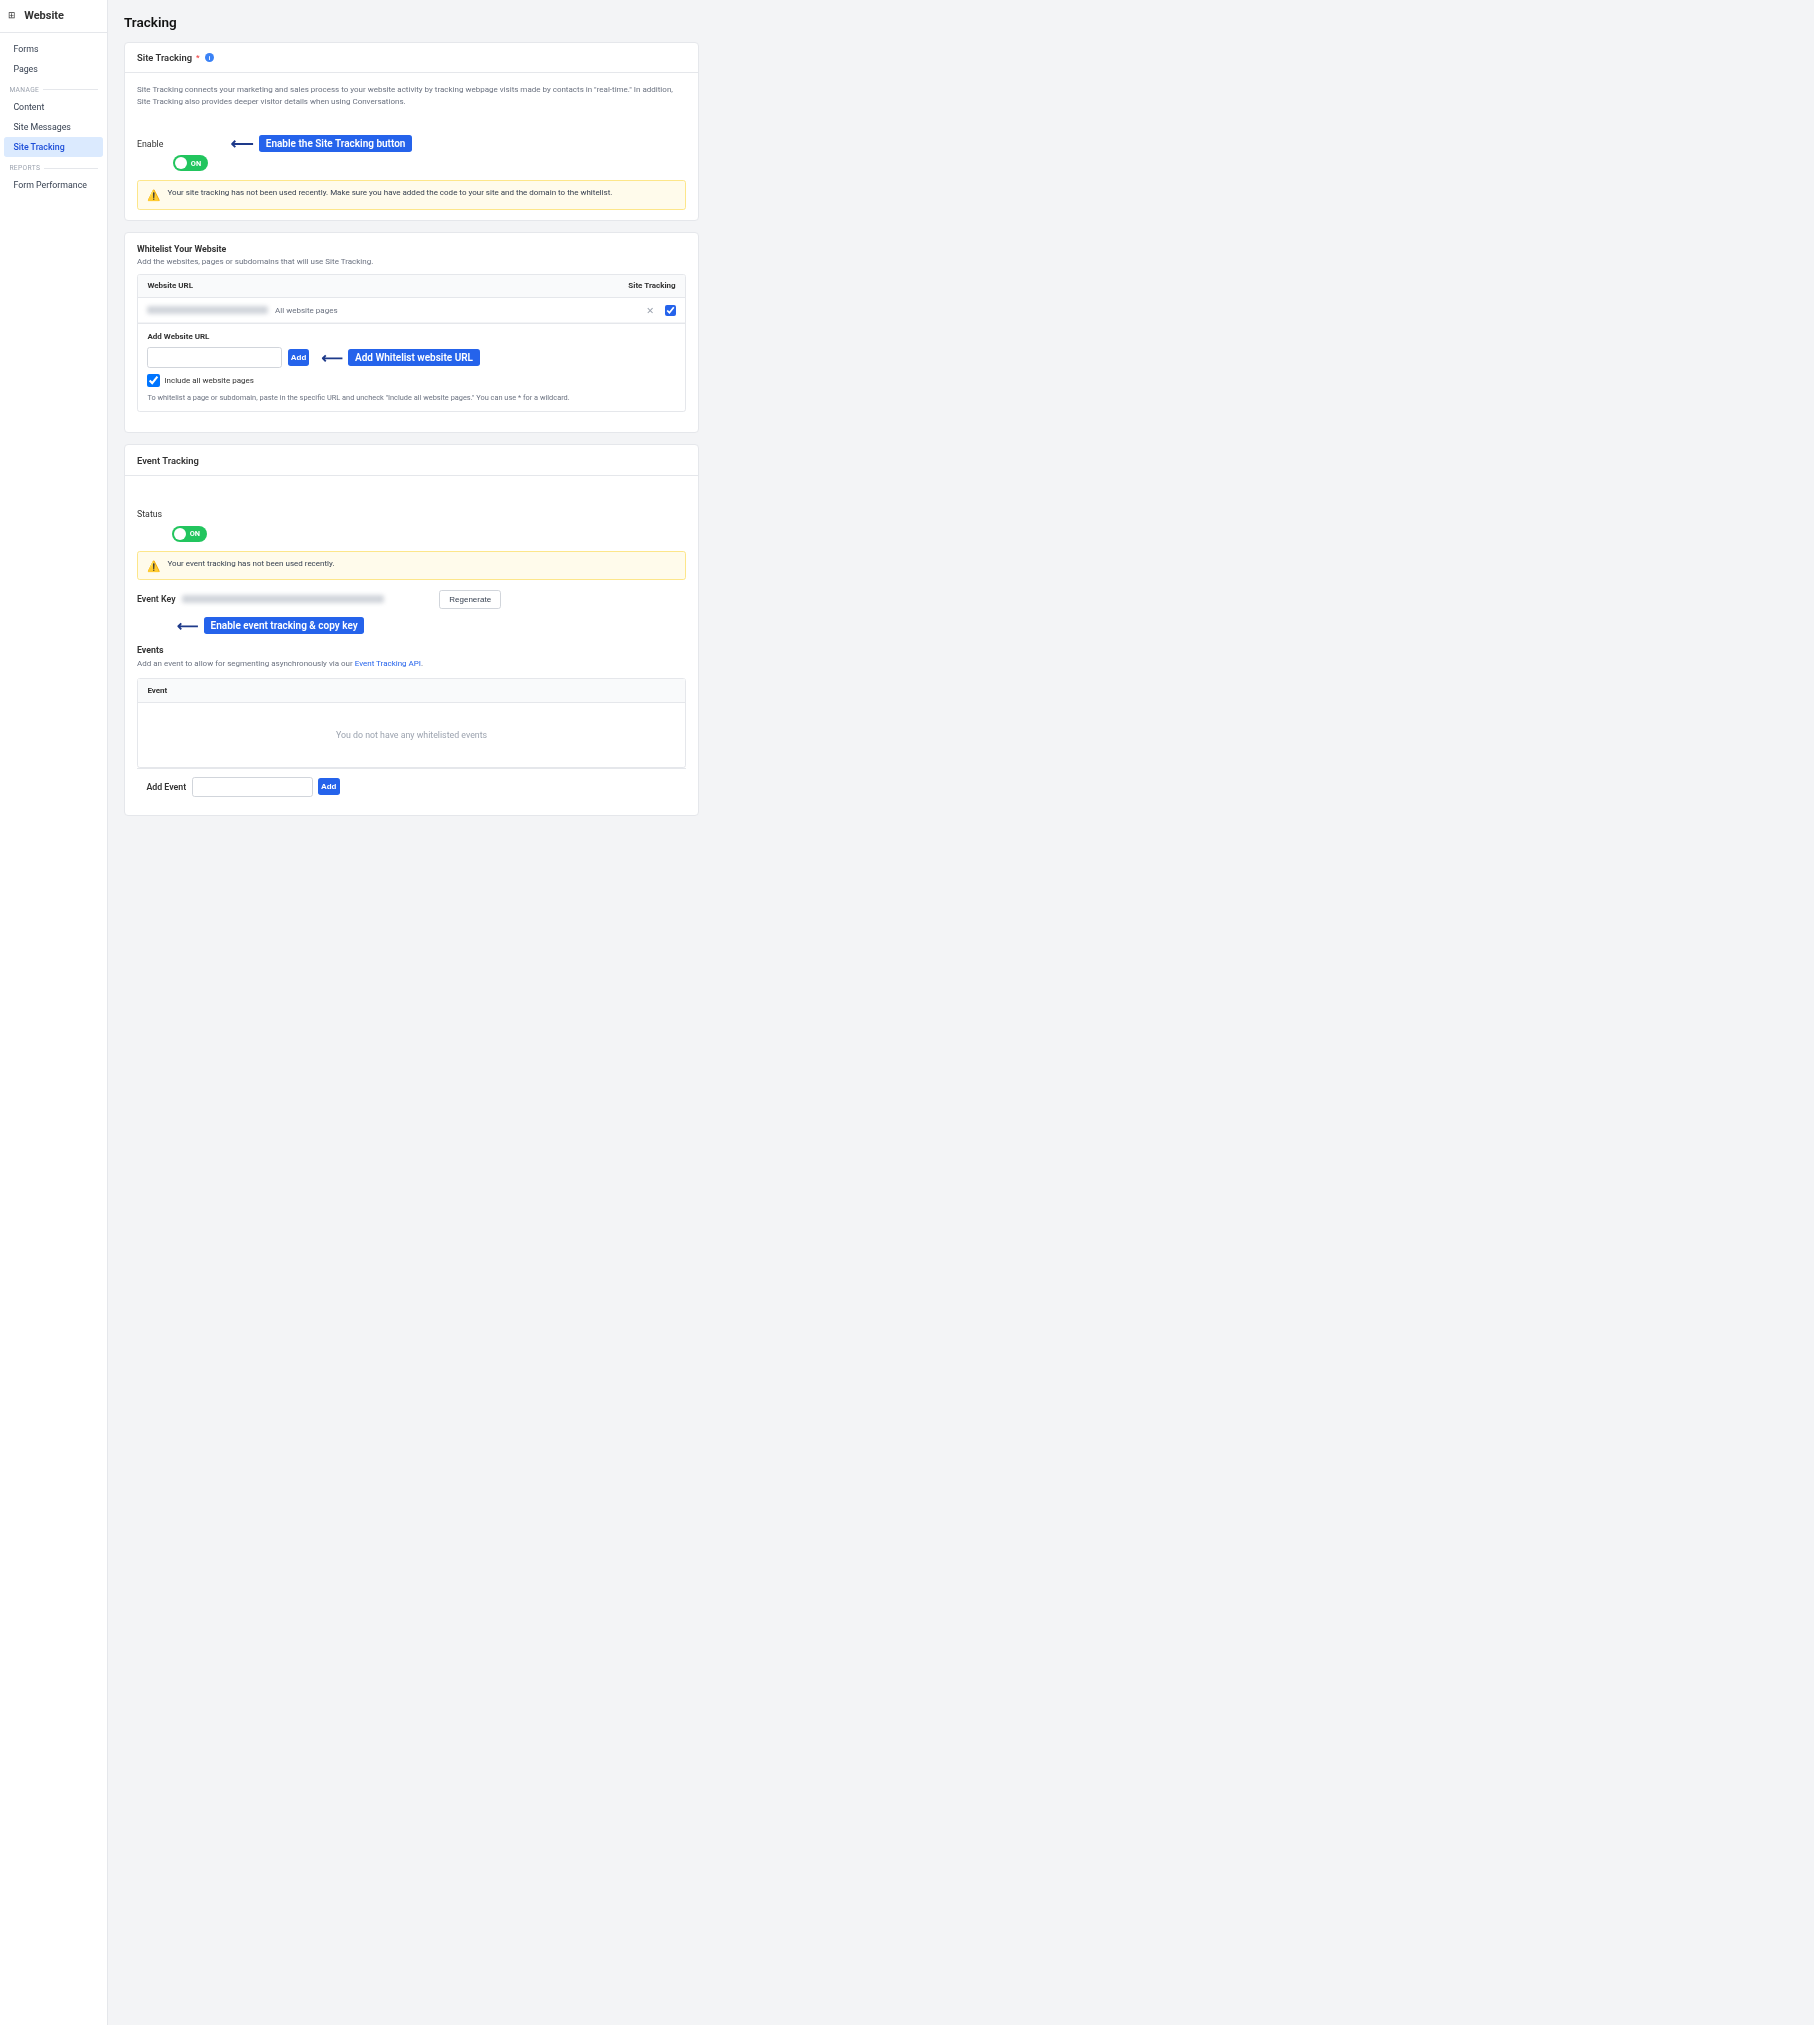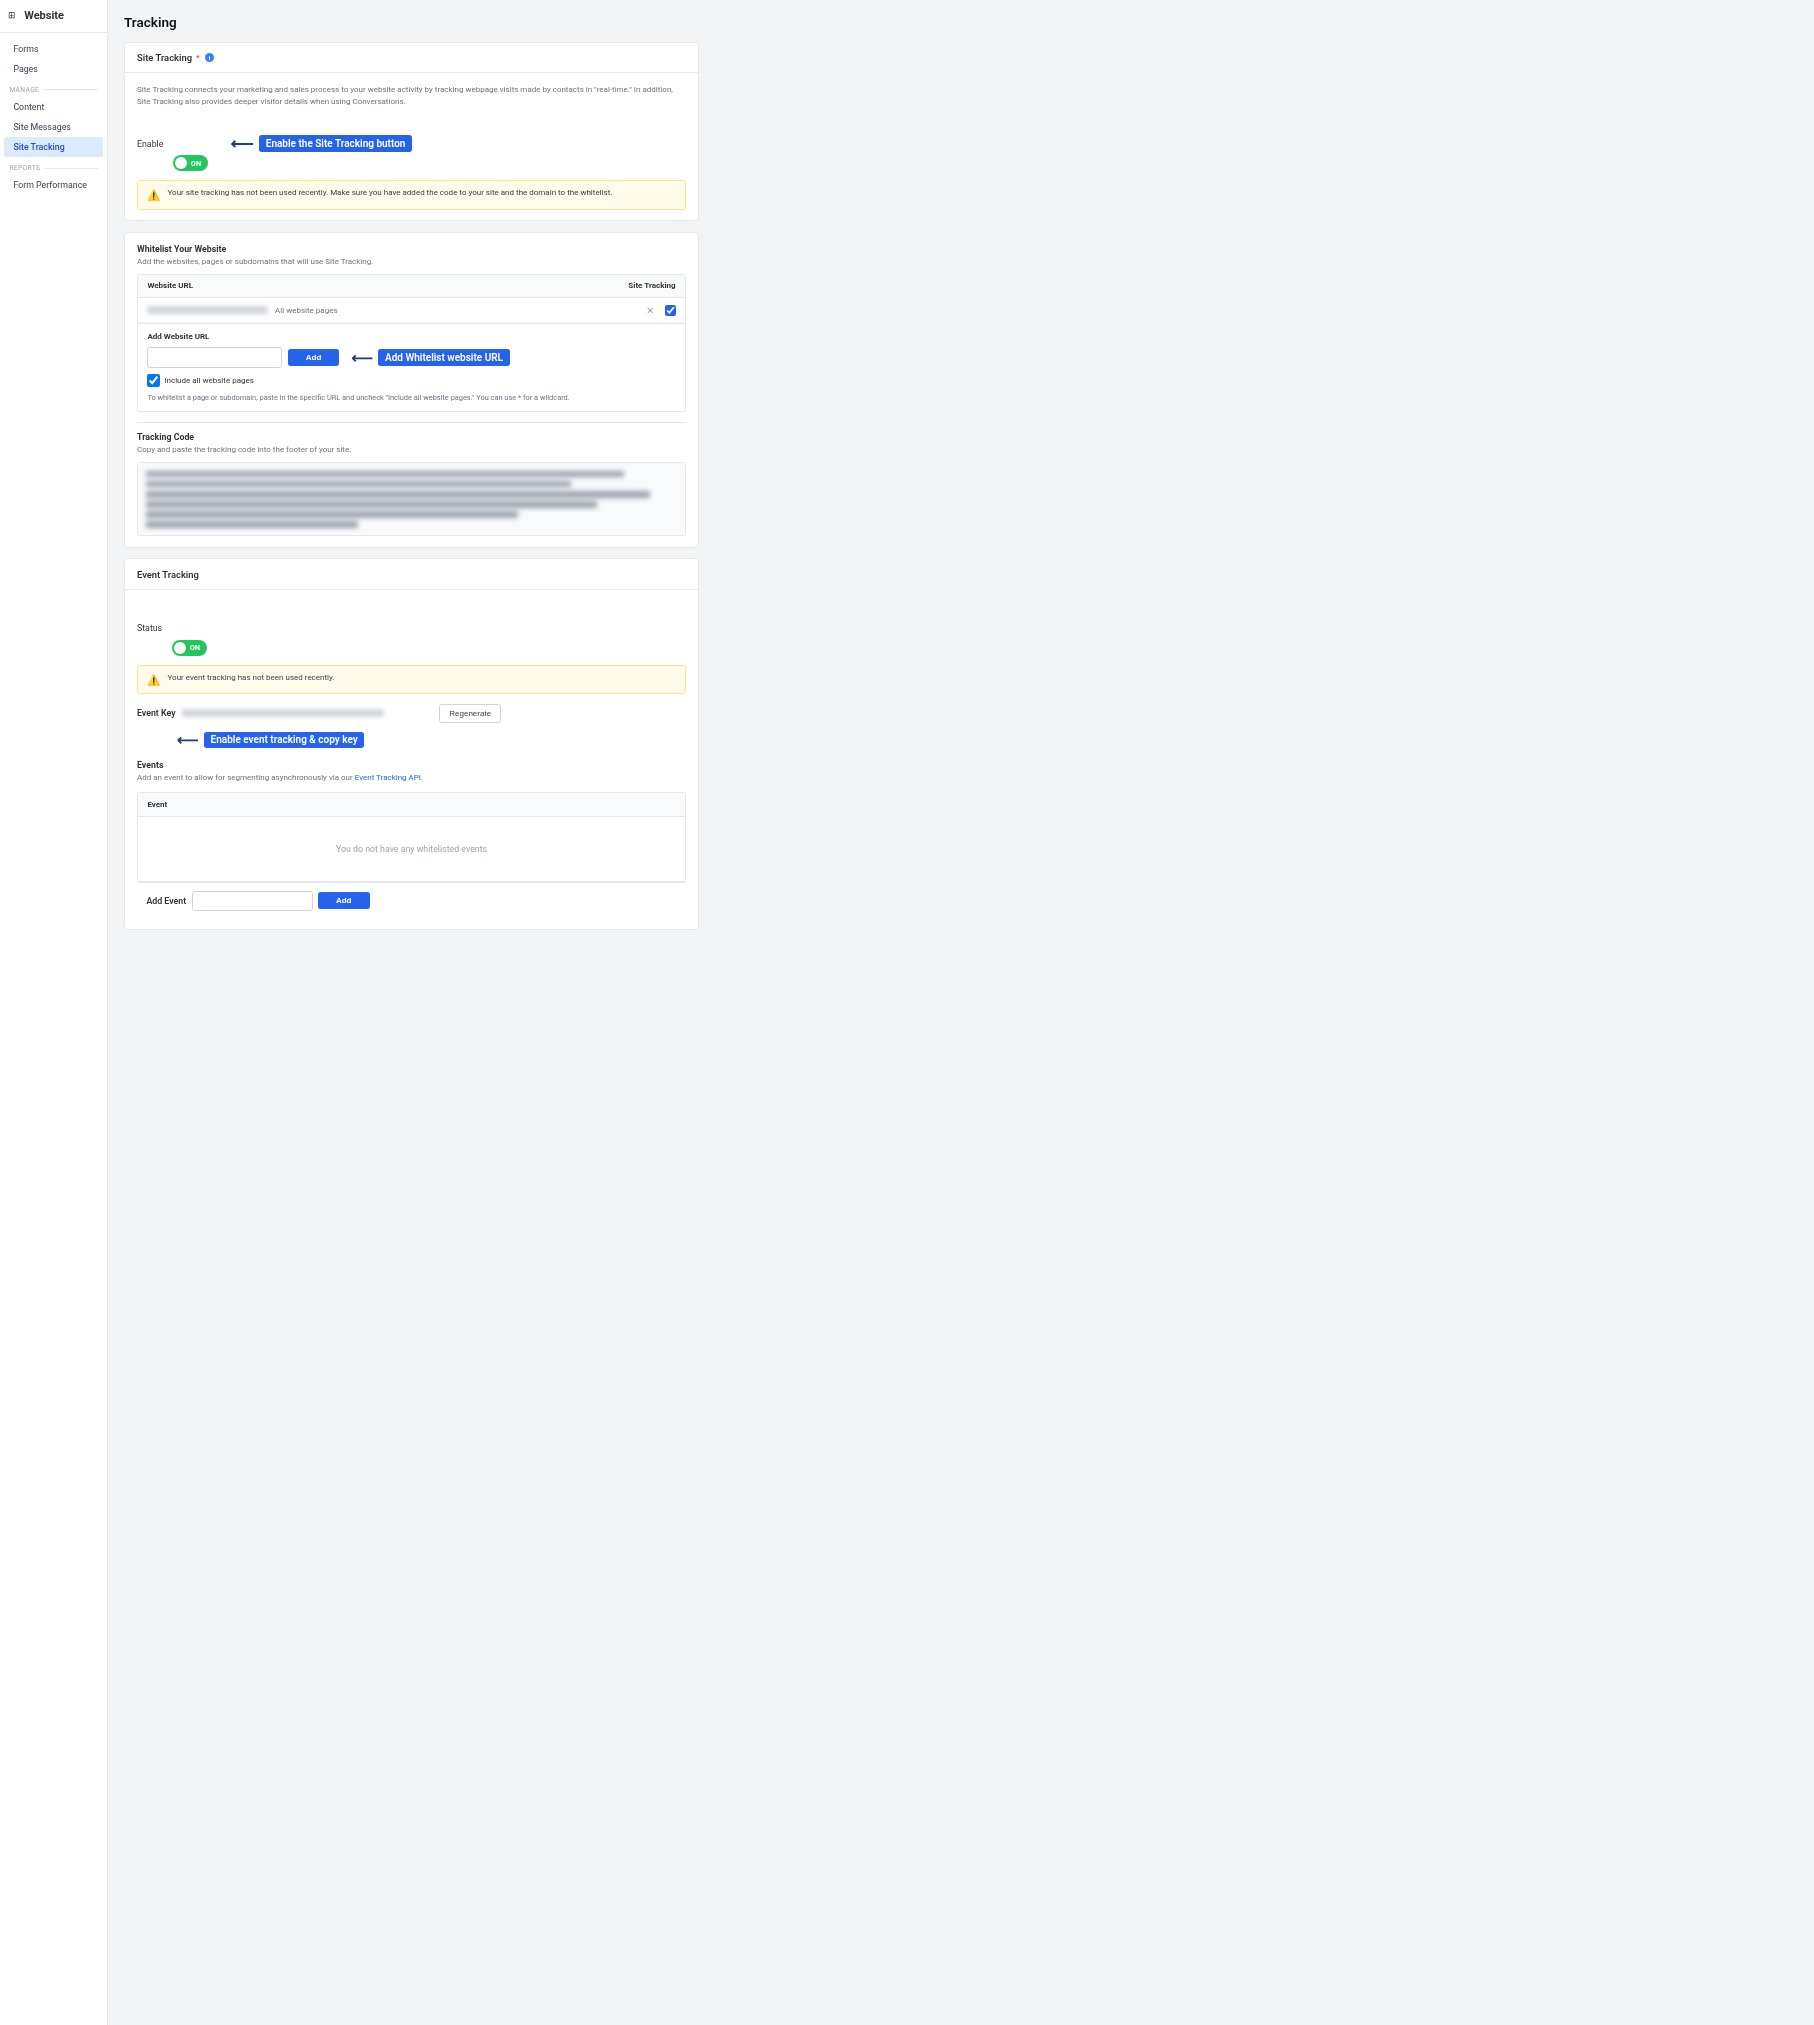--- a/index.html
+++ b/index.html
@@ -55,21 +55,21 @@
     .url-blurred { width: 121px; height: 8px; background: #d1d5db; border-radius: 2px; filter: blur(2px); }
     .all-pages-text { color: #6b7280; font-size: 8px; flex: 1; }
     .row-x-btn { color: #9ca3af; cursor: pointer; font-size: 9.4px; padding: 1.3px 4px; }
     .row-checkbox { width: 10.8px; height: 10.8px; accent-color: #2563eb; }
 
     
     .add-url-section { padding: 8px 9.4px; border-top: 0.7px solid #e5e7eb; }
     .add-url-title { font-weight: 700; font-size: 8px; margin-bottom: 5.4px; }
     .add-url-row { display: flex; align-items: center; gap: 5.4px; margin-bottom: 5.4px; }
     .add-url-input { flex: 0 0 135px; height: 21.6px; border: 0.7px solid #d1d5db; border-radius: 2.7px; padding: 0 5.4px; font-size: 8px; }
-    .btn-primary { background: #2563eb; color: #fff; border: none; border-radius: 2.7px; padding: 4px 18px; font-size: 8px; font-weight: 600; cursor: pointer; }
+    .btn-primary { background: #2563eb; color: #fff; border: none; border-radius: 2.7px; padding: 4px 3px; font-size: 8px; font-weight: 600; cursor: pointer; }
     .btn-default { background: #fff; color: #374151; border: 0.7px solid #d1d5db; border-radius: 2.7px; padding: 4px 9.4px; font-size: 8px; cursor: pointer; margin-left: 48px; }
 
     .checkbox-row { display: flex; align-items: center; gap: 4px; font-size: 8px; margin-bottom: 5.4px; }
     .hint-text { font-size: 7.4px; color: #6b7280; line-height: 1.5; }
 
     
     .tracking-code-section { margin-top: 9.4px; padding-top: 9.4px; border-top: 0.7px solid #e5e7eb; }
     .code-block { background: #f9fafb; border: 0.7px solid #e5e7eb; border-radius: 2.7px; padding: 8px; font-family: monospace; font-size: 7.4px; color: #374151; line-height: 1.6; position: relative; overflow: hidden; }
     .code-blurred { filter: blur(2.7px); user-select: none; }
     .code-scroll { max-height: 67px; overflow-y: auto; overflow-x: hidden; }
@@ -182,34 +182,20 @@
               </div>
             </div>
             <div class="checkbox-row">
               <input type="checkbox" checked="" style="">
               <span>Include all website pages</span>
             </div>
             <p class="hint-text">To whitelist a page or subdomain, paste in the specific URL and uncheck "Include all website pages." You can use * for a wildcard.</p>
           </div>
         </div>
 
-        <div class="tracking-code-section">
-          <div class="section-title">Tracking Code</div>
-          <div class="section-subtitle">Copy and paste the tracking code into the footer of your site.</div>
-          <div class="code-block code-scroll" style="max-height:74px;overflow-y:auto;">
-            <div class="code-blurred">
-              <div style="height:6.7px;background:#9ca3af;border-radius:1.3px;margin-bottom:3.4px;width:90%;"></div>
-              <div style="height:6.7px;background:#9ca3af;border-radius:1.3px;margin-bottom:3.4px;width:80%;"></div>
-              <div style="height:6.7px;background:#9ca3af;border-radius:1.3px;margin-bottom:3.4px;width:95%;"></div>
-              <div style="height:6.7px;background:#9ca3af;border-radius:1.3px;margin-bottom:3.4px;width:85%;"></div>
-              <div style="height:6.7px;background:#9ca3af;border-radius:1.3px;margin-bottom:3.4px;width:70%;"></div>
-              <div style="height:6.7px;background:#9ca3af;border-radius:1.3px;margin-bottom:3.4px;width:40%;"></div>
-            </div>
-          </div>
-        </div>
       </div>
     </div>
 
     <div class="card">
       <div class="card-header">
         <span>Event Tracking</span>
       </div>
       <div class="card-body">
 
         <div class="enable-row">

